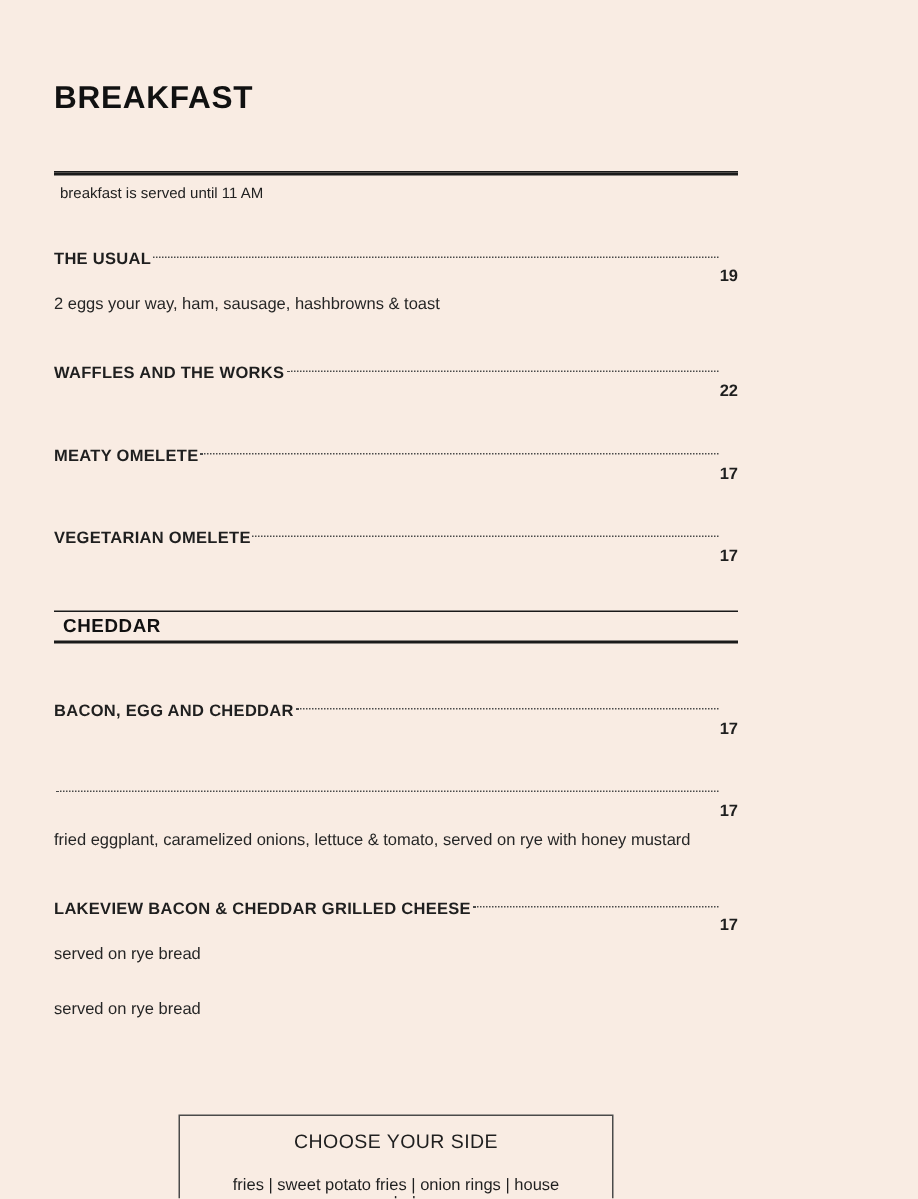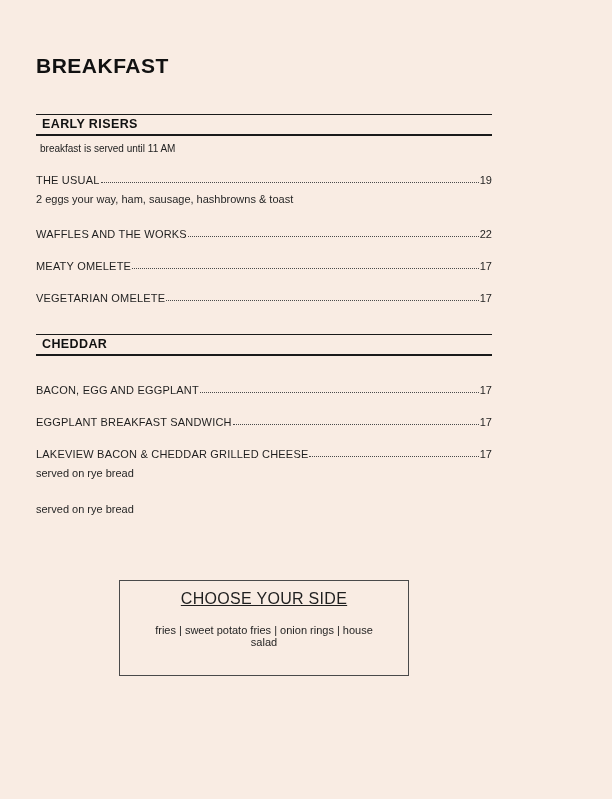--- a/index.html
+++ b/index.html
@@ -37,70 +37,69 @@
     padding: 2px 0 3px 6px;
   }
   .note {
     font-size: 10px;
     margin: 7px 0 0 4px;
     color: #222;
   }
   .item { margin-top: 20px; }
   .item-line {
     display: flex;
-    align-items: flex-end;
+    align-items: center;
     font-size: 11px;
     color: #1f1f1f;
+    font-weight: bold;
   }
   .item-name { white-space: nowrap; letter-spacing: 0.2px; }
   .dot-leader {
     flex: 1;
     border-bottom: 1px dotted #4a4a4a;
     margin: 0 1px 3px 1px;
     min-width: 20px;
   }
-  .item-price { white-space: nowrap; }
+  .item-price { white-space: nowrap; margin-top: 23px; }
   .item-desc {
     font-size: 11px;
     color: #262626;
     line-height: 1.5;
     margin: 5px 0 0 0;
     max-width: 545px;
   }
   .sides-box {
     margin: 62px auto 0 auto;
     width: 272px;
     border: 1px solid #4a4a4a;
     text-align: center;
     padding: 9px 8px 11px 8px;
     background: transparent;
   }
   .sides-title {
-    font-size: 16px;
+    font-size: 13px;
     letter-spacing: 0.3px;
     color: #1f1f1f;
     margin: 0 0 4px 0;
-    text-decoration: underline;
   }
   .sides-options {
     font-size: 11px;
     color: #1f1f1f;
     margin: 16px;
   }
 </style>
 </head>
 <body>
 
 <div class="page">
 
   <h1 class="page-title">BREAKFAST</h1>
 
   <div class="section">
     <div class="rule-top"></div>
-    <div class="sec-head">EARLY RISERS</div>
     <div class="rule-bottom"></div>
     <p class="note">breakfast is served until 11 AM</p>
 
     <div class="item">
       <div class="item-line">
         <span class="item-name">THE USUAL</span>
         <span class="dot-leader"></span>
         <span class="item-price">19</span>
       </div>
       <p class="item-desc">2 eggs your way, ham, sausage, hashbrowns &amp; toast</p>
@@ -131,32 +130,32 @@
     </div>
   </div>
 
   <div class="section breads">
     <div class="rule-top"></div>
     <div class="sec-head">CHEDDAR</div>
     <div class="rule-bottom"></div>
 
     <div class="item" style="margin-top:28px;">
       <div class="item-line">
-        <span class="item-name">BACON, EGG AND EGGPLANT</span>
+        <span class="item-name">BACON, EGG AND CHEDDAR</span>
         <span class="dot-leader"></span>
         <span class="item-price">17</span>
       </div>
     </div>
 
     <div class="item">
       <div class="item-line">
-        <span class="item-name">EGGPLANT BREAKFAST SANDWICH</span>
         <span class="dot-leader"></span>
         <span class="item-price">17</span>
       </div>
+      <p class="item-desc">fried eggplant, caramelized onions, lettuce &amp; tomato, served on rye with honey mustard</p>
     </div>
 
     <div class="item">
       <div class="item-line">
         <span class="item-name">LAKEVIEW BACON &amp; CHEDDAR GRILLED CHEESE</span>
         <span class="dot-leader"></span>
         <span class="item-price">17</span>
       </div>
       <p class="item-desc">served on rye bread</p>
     </div>

